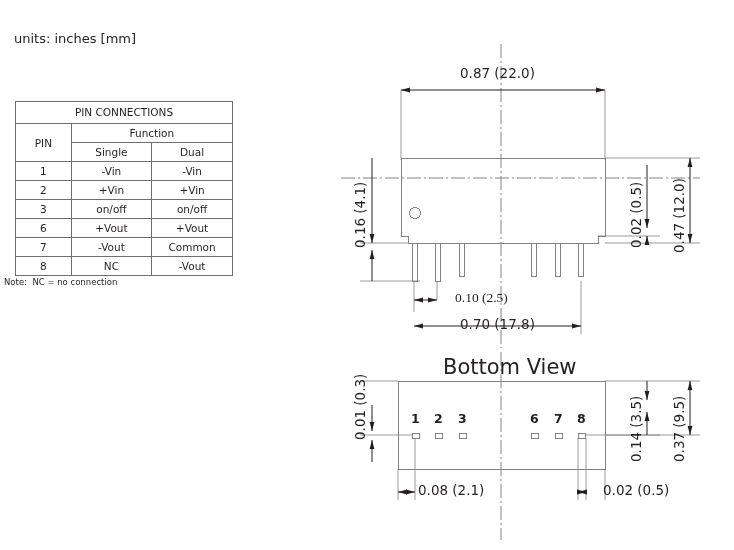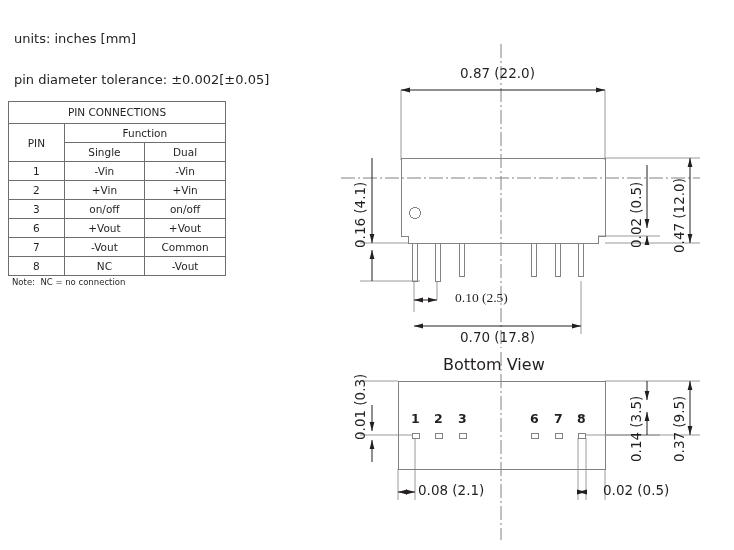--- a/index.html
+++ b/index.html
@@ -24,42 +24,42 @@
     font-size: 13px;
     line-height: 13.5px;
     color: #231f20;
     white-space: pre;
   }
   #header-notes div { white-space: pre; }
 
   
   #pin-table {
     position: absolute;
-    left: 8px;
+    left: 15px;
     top: 101px;
     width: 218px;
     border-collapse: collapse;
     font-size: 10.5px;
     color: #231f20;
   }
   #pin-table td, #pin-table th {
     border: 1px solid #6d6e71;
     text-align: center;
     font-weight: normal;
     padding: 0;
     height: 18px;
     line-height: 18px;
   }
   #pin-table .title-cell { height: 21px; line-height: 21px; font-size: 10.5px; }
   #pin-table .pin-col { width: 56px; }
   #pin-table .fn-col { width: 81px; text-align: center; }
 
   #table-note {
     position: absolute;
-    left: 12px;
+    left: 4px;
     top: 277px;
     font-size: 8.5px;
     color: #231f20;
     white-space: pre;
   }
 
   
   #drawing {
     position: absolute;
     left: 0;
@@ -74,38 +74,37 @@
     font-size: 13.5px;
     color: #231f20;
     white-space: nowrap;
   }
   .dim.vert {
     transform-origin: 0 0;
     transform: rotate(-90deg);
   }
   .viewlabel {
     position: absolute;
-    font-size: 16px;
+    font-size: 21px;
     color: #231f20;
     white-space: nowrap;
   }
   .pinnum {
     position: absolute;
     font-size: 12.5px;
     font-weight: bold;
     color: #231f20;
     white-space: nowrap;
   }
 </style>
 </head>
 <body>
 
 <div id="header-notes">
   <div>units: inches [mm]</div>
-  <div>pin diameter tolerance: ±0.002[±0.05]</div>
 </div>
 
 <table id="pin-table">
   <tbody>
     <tr>
       <td class="title-cell" colspan="3">PIN CONNECTIONS</td>
     </tr>
     <tr>
       <td class="pin-col" rowspan="2">PIN</td>
       <td colspan="2">Function</td>
@@ -259,21 +258,21 @@
 <div class="dim" style="left:460px; top:65px;">0.87 (22.0)</div>
 
 <div class="dim vert" style="left:352px; top:248px;">0.16 (4.1)</div>
 
 <div class="dim vert" style="left:628px; top:248px;">0.02 (0.5)</div>
 
 <div class="dim vert" style="left:671px; top:253px;">0.47 (12.0)</div>
 
 <div class="dim" style="left:455px; top:290px;font-family:Liberation Serif, serif;">0.10 (2.5)</div>
 
-<div class="dim" style="left:460px; top:316px;margin-top:13px;">0.70 (17.8)</div>
+<div class="dim" style="left:460px; top:316px;">0.70 (17.8)</div>
 
 <div class="dim vert" style="left:352px; top:440px;">0.01 (0.3)</div>
 
 <div class="dim vert" style="left:628px; top:462px;">0.14 (3.5)</div>
 
 <div class="dim vert" style="left:671px; top:462px;">0.37 (9.5)</div>
 
 <div class="dim" style="left:418px; top:482px;">0.08 (2.1)</div>
 
 <div class="dim" style="left:603px; top:482px;">0.02 (0.5)</div>

